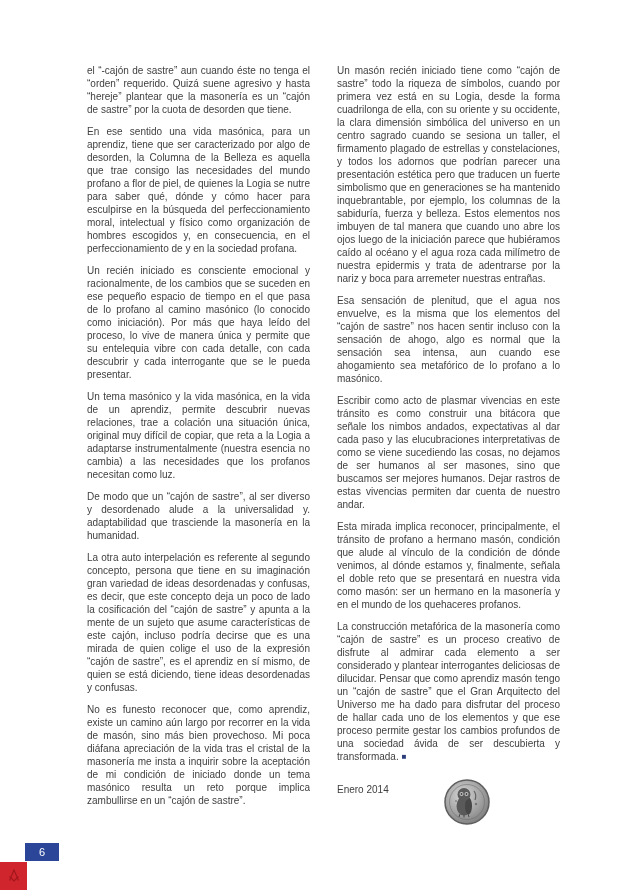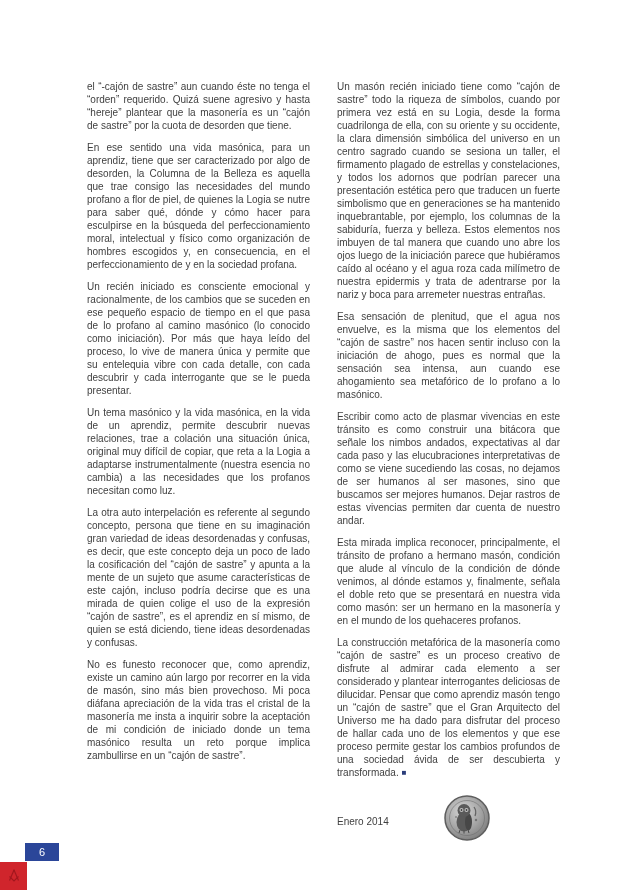--- a/index.html
+++ b/index.html
@@ -7,40 +7,40 @@
     position:relative;
     width:630px;height:890px;
     margin:0 auto;
     background:#ffffff;
     font-family:"Liberation Sans", sans-serif;
     color:#3f3f3f;
     overflow:hidden;
   }
   .columns{
     position:absolute;
-    top:80px;left:87px;
+    top:64px;left:87px;
     display:flex;
     gap:27px;
   }
   .col{
     width:223px;
     font-size:10px;
     line-height:13px;
     text-align:justify;
   }
   .col p{margin:0 0 9px 0;}
   .endmark{
     color:#2b3d7a;
     font-size:8px;
     margin-left:3px;
     vertical-align:1px;
   }
   .date-row{
     display:flex;
-    align-items:center;
+    align-items:flex-start;
     margin-top:20px;
     text-align:left;
   }
   .date-text{font-size:10px;line-height:13px;}
   .coin{
     margin-left:55px;
     margin-top:-4px;
     flex:0 0 auto;
   }
   .page-badge{
@@ -65,27 +65,28 @@
 
 <div class="page">
 
   <div class="columns">
 
     <div class="col">
       <p>el “-cajón de sastre” aun cuando éste no tenga el “orden” requerido. Quizá suene agresivo y hasta “hereje” plantear que la masonería es un “cajón de sastre” por la cuota de desorden que tiene.</p>
       <p>En ese sentido una vida masónica, para un aprendiz, tiene que ser caracterizado por algo de desorden, la Columna de la Belleza es aquella que trae consigo las necesidades del mundo profano a flor de piel, de quienes la Logia se nutre para saber qué, dónde y cómo hacer para esculpirse en la búsqueda del perfeccionamiento moral, intelectual y físico como organización de hombres escogidos y, en consecuencia, en el perfeccionamiento de y en la sociedad profana.</p>
       <p>Un recién iniciado es consciente emocional y racionalmente, de los cambios que se suceden en ese pequeño espacio de tiempo en el que pasa de lo profano al camino masónico (lo conocido como iniciación). Por más que haya leído del proceso, lo vive de manera única y permite que su entelequia vibre con cada detalle, con cada descubrir y cada interrogante que se le pueda presentar.</p>
       <p>Un tema masónico y la vida masónica, en la vida de un aprendiz, permite descubrir nuevas relaciones, trae a colación una situación única, original muy difícil de copiar, que reta a la Logia a adaptarse instrumentalmente (nuestra esencia no cambia) a las necesidades que los profanos necesitan como luz.</p>
+      <p>De modo que un “cajón de sastre”, al ser diverso y desordenado alude a la universalidad y. adaptabilidad que trasciende la masonería en la humanidad.</p>
       <p>La otra auto interpelación es referente al segundo concepto, persona que tiene en su imaginación gran variedad de ideas desordenadas y confusas, es decir, que este concepto deja un poco de lado la cosificación del “cajón de sastre” y apunta a la mente de un sujeto que asume características de este cajón, incluso podría decirse que es una mirada de quien colige el uso de la expresión “cajón de sastre”, es el aprendiz en sí mismo, de quien se está diciendo, tiene ideas desordenadas y confusas.</p>
       <p>No es funesto reconocer que, como aprendiz, existe un camino aún largo por recorrer en la vida de masón, sino más bien provechoso. Mi poca diáfana apreciación de la vida tras el cristal de la masonería me insta a inquirir sobre la aceptación de mi condición de iniciado donde un tema masónico resulta un reto porque implica zambullirse en un “cajón de sastre”.</p>
     </div>
 
     <div class="col">
       <p>Un masón recién iniciado tiene como “cajón de sastre” todo la riqueza de símbolos, cuando por primera vez está en su Logia, desde la forma cuadrilonga de ella, con su oriente y su occidente, la clara dimensión simbólica del universo en un centro sagrado cuando se sesiona un taller, el firmamento plagado de estrellas y constelaciones, y todos los adornos que podrían parecer una presentación estética pero que traducen un fuerte simbolismo que en generaciones se ha mantenido inquebrantable, por ejemplo, los columnas de la sabiduría, fuerza y belleza. Estos elementos nos imbuyen de tal manera que cuando uno abre los ojos luego de la iniciación parece que hubiéramos caído al océano y el agua roza cada milímetro de nuestra epidermis y trata de adentrarse por la nariz y boca para arremeter nuestras entrañas.</p>
-      <p>Esa sensación de plenitud, que el agua nos envuelve, es la misma que los elementos del “cajón de sastre” nos hacen sentir incluso con la iniciación de ahogo, pues es normal que la sensación sea intensa, aun cuando ese ahogamiento sea metafórico de lo profano a lo masónico.</p>
+      <p>Esa sensación de plenitud, que el agua nos envuelve, es la misma que los elementos del “cajón de sastre” nos hacen sentir incluso con la sensación de ahogo, algo es normal que la sensación sea intensa, aun cuando ese ahogamiento sea metafórico de lo profano a lo masónico.</p>
       <p>Escribir como acto de plasmar vivencias en este tránsito es como construir una bitácora que señale los nimbos andados, expectativas al dar cada paso y las elucubraciones interpretativas de como se viene sucediendo las cosas, no dejamos de ser humanos al ser masones, sino que buscamos ser mejores humanos. Dejar rastros de estas vivencias permiten dar cuenta de nuestro andar.</p>
       <p>Esta mirada implica reconocer, principalmente, el tránsito de profano a hermano masón, condición que alude al vínculo de la condición de dónde venimos, al dónde estamos y, finalmente, señala el doble reto que se presentará en nuestra vida como masón: ser un hermano en la masonería y en el mundo de los quehaceres profanos.</p>
       <p><span>La construcción metafórica de la masonería como “cajón de sastre” es un proceso creativo de disfrute al admirar cada elemento a ser considerado y plantear interrogantes deliciosas de dilucidar. Pensar que como aprendiz masón tengo un “cajón de sastre” que el Gran Arquitecto del Universo me ha dado para disfrutar del proceso de hallar cada uno de los elementos y que ese proceso permite gestar los cambios profundos de una sociedad ávida de ser descubierta y transformada.</span><span class="endmark">■</span></p>
 
       <div class="date-row">
         <span class="date-text">Enero 2014</span>
         <span class="coin">
           <svg width="46" height="46" viewBox="0 0 46 46">
             <defs>
               <radialGradient id="coinGrad" cx="40%" cy="35%" r="75%">

